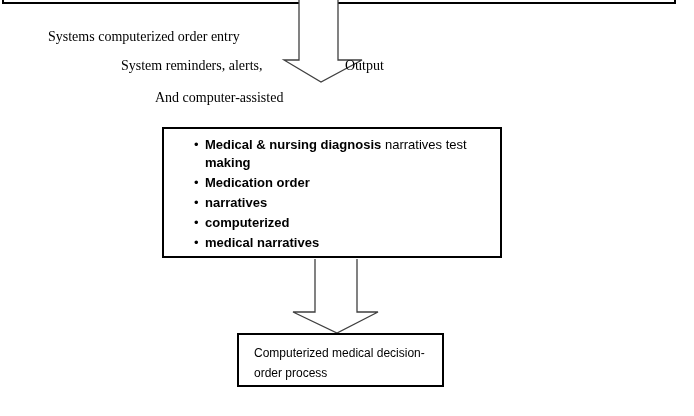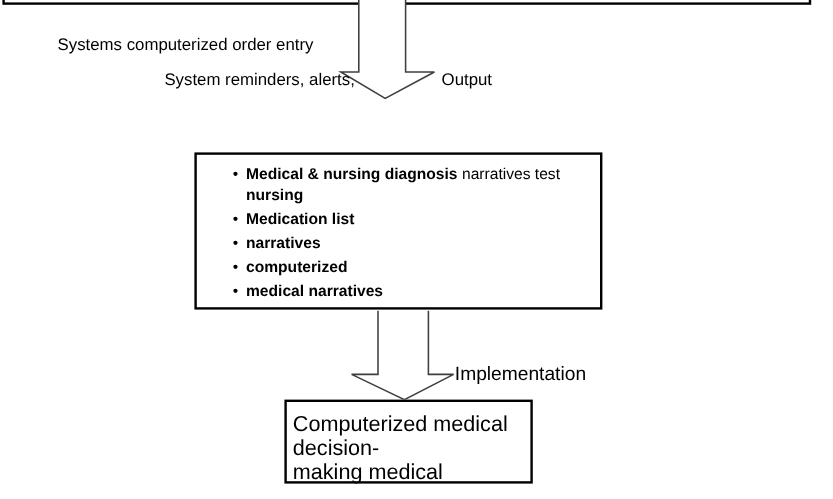--- a/index.html
+++ b/index.html
@@ -3,25 +3,25 @@
 <meta charset="utf-8">
 <style>
   html,body{margin:0;padding:0;background:#fff;}
   .canvas{
     position:relative;width:694px;height:416px;background:#ffffff;
     overflow:hidden;font-family:"Liberation Sans",sans-serif;color:#000;
   }
   .box{position:absolute;background:#ffffff;border:2px solid #000;box-sizing:border-box;}
   .top-box{left:2px;top:-30px;width:674px;height:34px;}
   .data-box{left:162px;top:127px;width:340px;height:131px;border-width:2px;}
-  .output-box{left:237px;top:333px;width:207px;height:70px;font-size:18px;line-height:20px;padding:8px 5px;}
+  .output-box{left:237px;top:333px;width:207px;height:54px;font-size:12px;line-height:20px;padding:8px 15px;}
   .arrow{position:absolute;overflow:hidden;}
   .arrow1{left:280px;top:0px;}
   .arrow2{left:288px;top:259px;}
-  .label{position:absolute;font-size:14px;line-height:14px;white-space:nowrap;}
+  .label{position:absolute;font-size:14px;line-height:14px;white-space:nowrap;font-family:Liberation Serif, serif;}
   .label-implementation{font-size:16px;line-height:16px;}
   .bullet-row{position:absolute;left:30px;right:6px;font-size:13px;line-height:14px;}
   .bullet-glyph{position:absolute;left:0;top:0;font-size:13px;}
   .bullet-text{position:absolute;left:11px;top:0;white-space:nowrap;font-weight:bold;}
   .bullet-text-col2{position:absolute;left:191px;top:0;white-space:nowrap;}
   .row1{top:9px;}
   .row1b{top:27px;}
   .row2{top:47px;}
   .row3{top:67px;}
   .row4{top:87px;}
@@ -38,47 +38,47 @@
     <polygon points="19,-6 19,60 4,60 41,82 82,60 58,60 58,-6" fill="#ffffff" stroke="#3f3f3f" stroke-width="1.3"></polygon>
   </svg>
 
   <div class="box data-box">
     <div class="bullet-row row1">
       <span class="bullet-glyph">•</span>
       <span class="bullet-text">Medical &amp; nursing diagnosis</span>
       <span class="bullet-text-col2">narratives test</span>
     </div>
     <div class="bullet-row row1b">
-      <span class="bullet-text">nursing</span>
+      <span class="bullet-text">making</span>
     </div>
     <div class="bullet-row row2">
       <span class="bullet-glyph">•</span>
-      <span class="bullet-text">Medication list</span>
+      <span class="bullet-text">Medication order</span>
     </div>
     <div class="bullet-row row3">
       <span class="bullet-glyph">•</span>
       <span class="bullet-text">narratives</span>
     </div>
     <div class="bullet-row row4">
       <span class="bullet-glyph">•</span>
       <span class="bullet-text">computerized</span>
     </div>
     <div class="bullet-row row5">
       <span class="bullet-glyph">•</span>
       <span class="bullet-text">medical narratives</span>
     </div>
   </div>
 
   <svg class="arrow arrow2" width="95" height="76" viewBox="0 0 95 76">
     <polygon points="27,-6 27,53 5,53 49,74 90,53 69,53 69,-6" fill="#ffffff" stroke="#3f3f3f" stroke-width="1.3"></polygon>
   </svg>
 
   <div class="label" style="left:48px;top:30px;">Systems computerized order entry</div>
-  <div class="label" style="left:137px;top:59px;">System reminders, alerts,</div>
-  <div class="label" style="left:368px;top:59px;">Output</div>
-  <div class="label label-implementation" style="left:379px;top:305px;">Implementation</div>
+  <div class="label" style="left:121px;top:59px;">System reminders, alerts,</div>
+  <div class="label" style="left:345px;top:59px;">Output</div>
+  <div class="label" style="left:155px;top:91px;">And computer-assisted</div>
 
   <div class="box output-box">
     <div>Computerized medical decision-</div>
-    <div>making medical</div>
+    <div>order process</div>
   </div>
 
 </div>
 
 </body></html>

